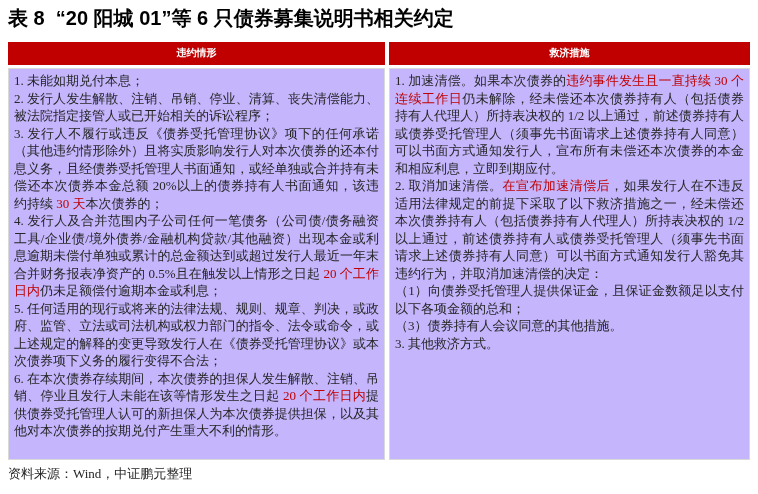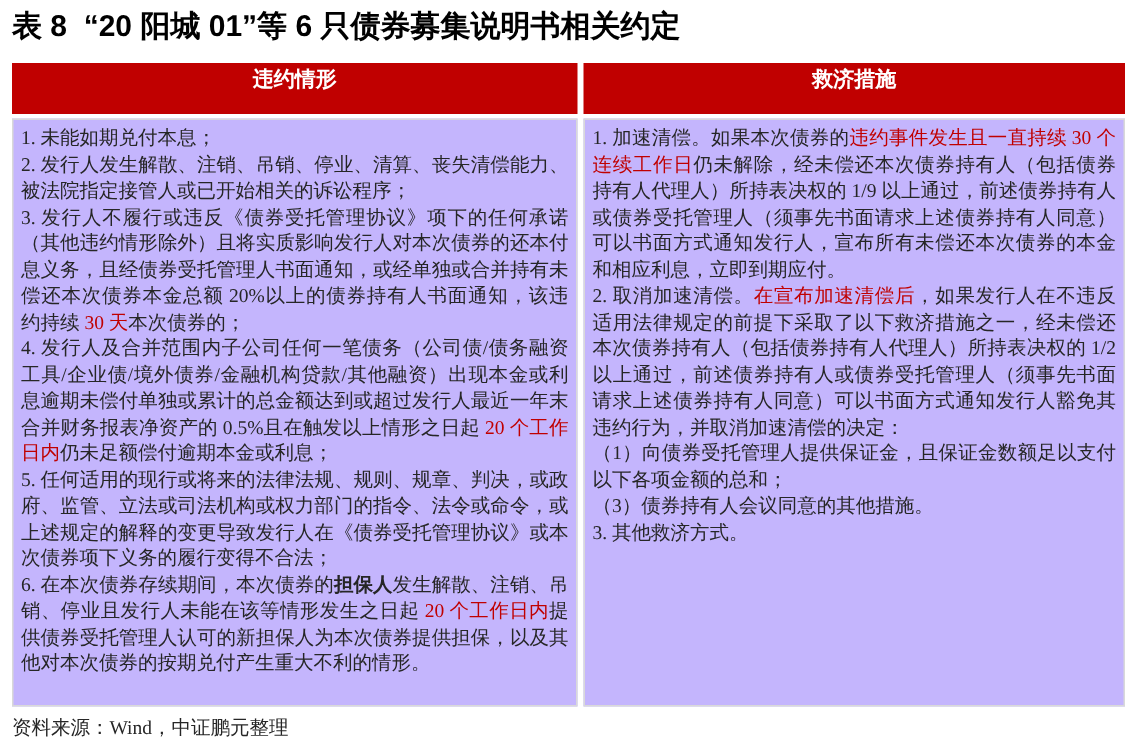--- a/index.html
+++ b/index.html
@@ -25,34 +25,34 @@
   }
   .tbl{
     display:grid;
     grid-template-columns:377px 361px;
     column-gap:4px;row-gap:3px;
   }
   .th{
     background:var(--header-bg);
     color:var(--header-text);
     font-family:"Liberation Sans","DejaVu Sans",sans-serif;
-    font-weight:700;font-size:14px;
-    text-align:center;line-height:21px;height:34px;
+    font-weight:700;font-size:10px;
+    text-align:center;line-height:21px;height:23px;
   }
   .td{
     border:1px solid var(--border);
     background:#c4b5fd;
     padding:3px 5px 4px 5px;
     font-size:13px;line-height:17.5px;
     min-height:392px;
     text-align:justify;
   }
   .para{margin:0;}
   .red{color:var(--highlight);}
-  .bold{font-weight:700;}
+  .bold{font-weight:400;}
   .footer{
     margin-top:5px;
     font-size:13px;line-height:17px;color:var(--body-text);
   }
 </style>
 </head>
 <body>
 
 <div class="page">
   <div class="title">表 8  “20 阳城 01”等 6 只债券募集说明书相关约定</div>
@@ -63,21 +63,21 @@
 
     <div class="td">
         <div class="para"><span>1. 未能如期兑付本息；</span></div>
         <div class="para"><span>2. 发行人发生解散、注销、吊销、停业、清算、丧失清偿能力、被法院指定接管人或已开始相关的诉讼程序；</span></div>
         <div class="para"><span>3. 发行人不履行或违反《债券受托管理协议》项下的任何承诺（其他违约情形除外）且将实质影响发行人对本次债券的还本付息义务，且经债券受托管理人书面通知，或经单独或合并持有未偿还本次债券本金总额 20%以上的债券持有人书面通知，该违约持续 </span><span class="red">30 天</span><span>本次债券的；</span></div>
         <div class="para"><span>4. 发行人及合并范围内子公司任何一笔债务（公司债/债务融资工具/企业债/境外债券/金融机构贷款/其他融资）出现本金或利息逾期未偿付单独或累计的总金额达到或超过发行人最近一年末合并财务报表净资产的 0.5%且在触发以上情形之日起 </span><span class="red">20 个工作日内</span><span>仍未足额偿付逾期本金或利息；</span></div>
         <div class="para"><span>5. 任何适用的现行或将来的法律法规、规则、规章、判决，或政府、监管、立法或司法机构或权力部门的指令、法令或命令，或上述规定的解释的变更导致发行人在《债券受托管理协议》或本次债券项下义务的履行变得不合法；</span></div>
         <div class="para"><span>6. 在本次债券存续期间，本次债券的</span><span class="bold">担保人</span><span>发生解散、注销、吊销、停业且发行人未能在该等情形发生之日起 </span><span class="red">20 个工作日内</span><span>提供债券受托管理人认可的新担保人为本次债券提供担保，以及其他对本次债券的按期兑付产生重大不利的情形。</span></div>
       </div>
     <div class="td">
-        <div class="para"><span>1. 加速清偿。如果本次债券的</span><span class="red">违约事件发生且一直持续 30 个连续工作日</span><span>仍未解除，经未偿还本次债券持有人（包括债券持有人代理人）所持表决权的 1/9 以上通过，前述债券持有人或债券受托管理人（须事先书面请求上述债券持有人同意）可以书面方式通知发行人，宣布所有未偿还本次债券的本金和相应利息，立即到期应付。</span></div>
+        <div class="para"><span>1. 加速清偿。如果本次债券的</span><span class="red">违约事件发生且一直持续 30 个连续工作日</span><span>仍未解除，经未偿还本次债券持有人（包括债券持有人代理人）所持表决权的 1/2 以上通过，前述债券持有人或债券受托管理人（须事先书面请求上述债券持有人同意）可以书面方式通知发行人，宣布所有未偿还本次债券的本金和相应利息，立即到期应付。</span></div>
         <div class="para"><span>2. 取消加速清偿。</span><span class="red">在宣布加速清偿后</span><span>，如果发行人在不违反适用法律规定的前提下采取了以下救济措施之一，经未偿还本次债券持有人（包括债券持有人代理人）所持表决权的 1/2 以上通过，前述债券持有人或债券受托管理人（须事先书面请求上述债券持有人同意）可以书面方式通知发行人豁免其违约行为，并取消加速清偿的决定：</span></div>
         <div class="para"><span>（1）向债券受托管理人提供保证金，且保证金数额足以支付以下各项金额的总和；</span></div>
         <div class="para"><span>（3）债券持有人会议同意的其他措施。</span></div>
         <div class="para"><span>3. 其他救济方式。</span></div>
       </div>
   </div>
 
   <div class="footer">资料来源：Wind，中证鹏元整理</div>
 </div>
 

